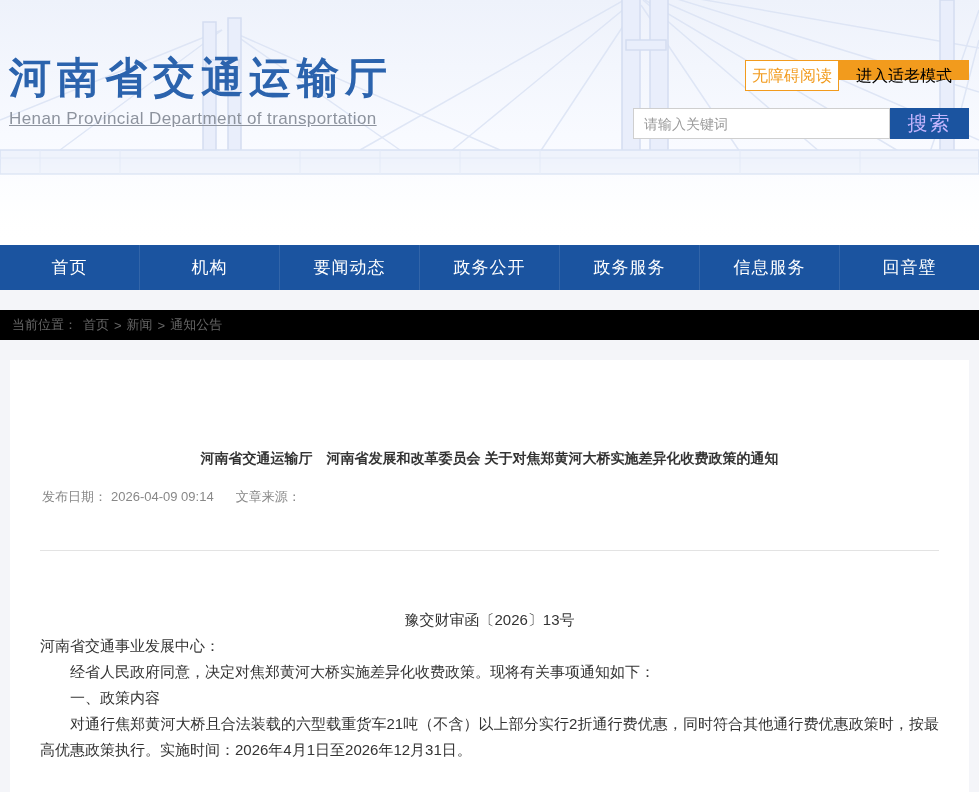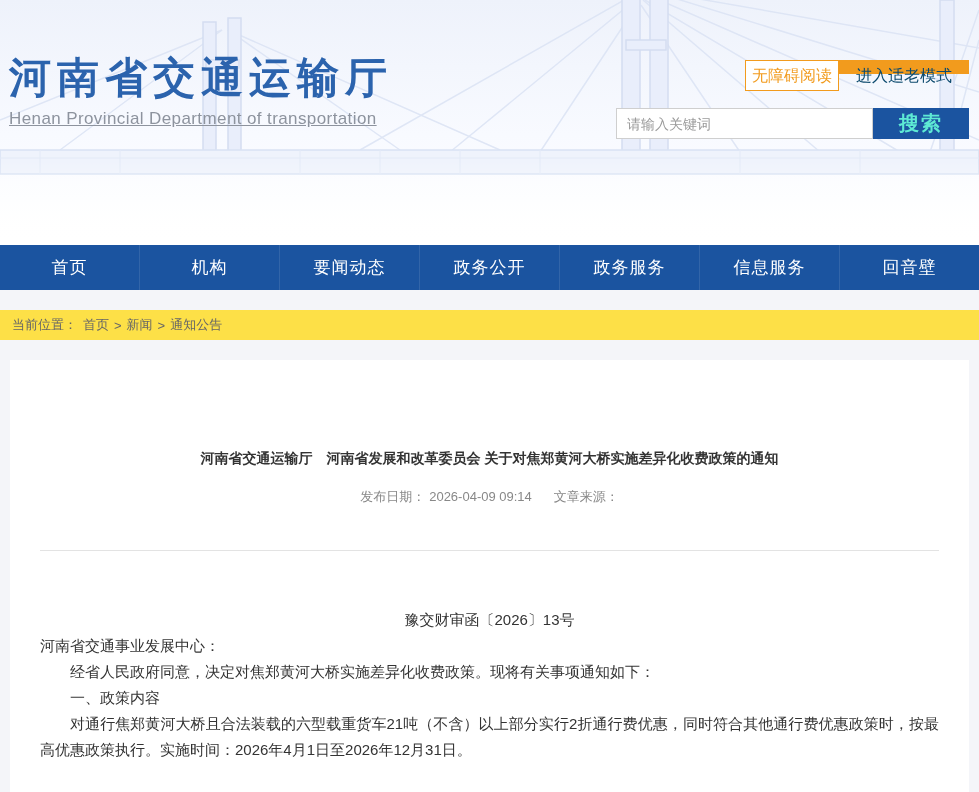--- a/index.html
+++ b/index.html
@@ -41,47 +41,47 @@
   }
   .btn-accessibility {
     height: 31px; padding: 0 6px;
     background: #ffffff;
     border: 1px solid #f29b1d;
     color: #f29b1d;
     font-size: 16px; line-height: 29px;
     cursor: pointer; white-space: nowrap;
   }
   .btn-elder {
-    height: 14px; padding: 0 16px;
+    height: 20px; padding: 0 16px;
     background: #f29b1d;
     border: 1px solid #f29b1d;
-    color: #0c4a6e;
+    color: #000000;
     font-size: 16px; line-height: 29px;
     cursor: pointer; white-space: nowrap;
   }
   .search-box {
     position: absolute; top: 108px; right: 10px; z-index: 2;
     display: flex;
   }
   .search-input {
     width: 257px; height: 31px;
     border: 1px solid #cfcfcf;
     background: #ffffff;
     padding: 7px 10px;
     font-size: 14px; color: #ec4899;
     outline: none;
     margin-left: 30px;
   }
   .search-input::placeholder { color: #9a9a9a; }
   .search-btn {
-    width: 96px; height: 31px;
+    width: 79px; height: 31px;
     background: #1b54a0;
     border: none;
-    color: #5eead4;
-    font-size: 20px; font-weight: bold;
+    color: #c4b5fd;
+    font-size: 20px; font-weight: normal;
     letter-spacing: 2px;
     cursor: pointer;
   }
 
   
   .main-nav {
     width: 979px; height: 45px;
     background: #1b54a0;
     display: flex; align-items: stretch;
   }
@@ -93,21 +93,21 @@
     letter-spacing: 1px;
     cursor: pointer;
     border-left: 1px solid rgba(255,255,255,0.10);
   }
   .nav-item:first-child { border-left: none; }
 
   
   .breadcrumb-strip {
     width: 979px; height: 30px;
     margin-top: 20px;
-    background: #fde047;
+    background: #000000;
     display: flex; align-items: center;
     padding-left: 12px;
     font-size: 13px; color: #666;
   }
   .breadcrumb-strip .crumb { color: #666; cursor: pointer; }
   .breadcrumb-strip .sep { margin: 0 5px; color: #666; }
   .breadcrumb-strip .prefix { margin-right: 6px; }
 
   
   .article-card {
@@ -120,21 +120,20 @@
   .article-title {
     padding-top: 82px;
     text-align: center;
     font-size: 14px;
     font-weight: bold;
     color: #333333;
     line-height: 32px;
   }
   .article-meta {
     margin-top: 14px;
-    text-align: center;
     font-size: 13px;
     color: #888888;
   }
   .article-meta span { margin: 0 2px; }
   .meta-gap { display: inline-block; width: 14px; }
   .divider {
     margin-top: 44px;
     border-bottom: 1px solid #e3e3e3;
     height: 0;
   }

